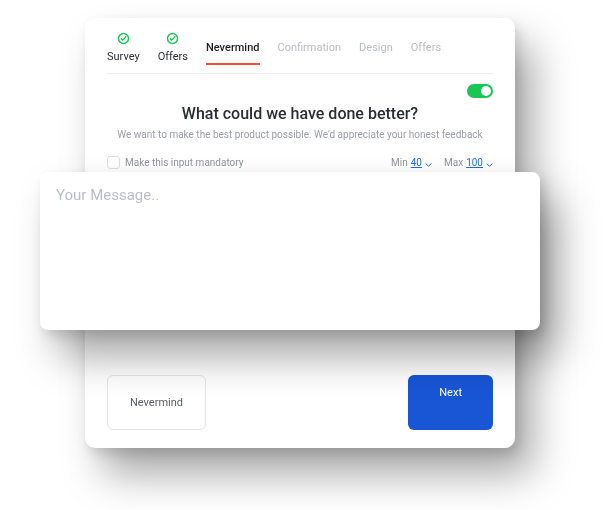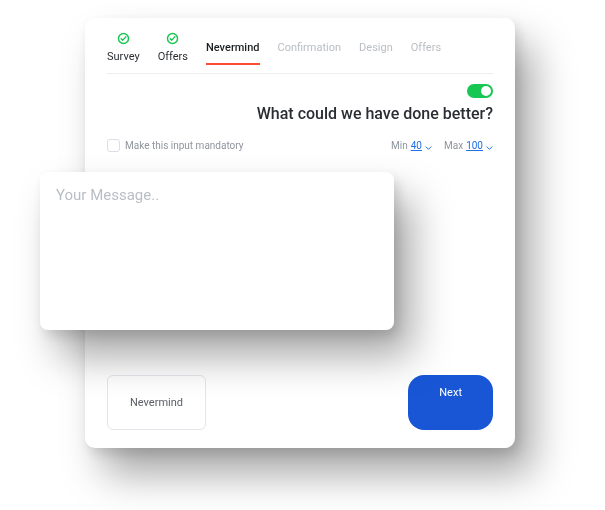--- a/index.html
+++ b/index.html
@@ -80,21 +80,21 @@
       content: "";
       position: absolute;
       top: 2px;
       right: 2px;
       width: 10px;
       height: 10px;
       background: #fff;
       border-radius: 50%;
     }
     .heading {
-      text-align: right;
+      text-align: center;
       font-size: 16px;
       color: #2a2e33;
       font-weight: 500;
       margin-top: 2px;
     }
     .subheading {
       text-align: center;
       font-size: 10px;
       color: #9aa0a8;
       margin-top: 6px;
@@ -157,28 +157,27 @@
     }
     .btn.secondary {
       background: #fff;
       color: #5b6067;
       border: 1px solid #e3e6ea;
     }
     .btn.primary {
       background: #1856d6;
       color: #fff;
       padding: 10px 30px;
-      border-radius: 16px;
     }
     
     .msg-panel {
       position: absolute;
       top: 172px;
       left: 40px;
-      width: 354px;
+      width: 500px;
       height: 158px;
       background: #fff;
       border-radius: 8px;
       box-shadow: 18px 26px 40px rgba(0,0,0,.35), 4px 6px 12px rgba(0,0,0,.12);
       padding: 14px 16px;
     }
     .msg-panel .ph {
       font-size: 15px;
       color: #b9bec5;
     }
@@ -219,20 +218,21 @@
     <div class="tab">
       <span>Offers</span>
     </div>
   </div>
 
   <div class="toggle-row">
     <div class="toggle"></div>
   </div>
 
   <div class="heading">What could we have done better?</div>
+  <div class="subheading">We want to make the best product possible. We'd appreciate your honest feedback</div>
 
   <div class="controls">
     <div class="checkbox-wrap">
       <span class="checkbox"></span>
       <span>Make this input mandatory</span>
     </div>
     <div class="minmax">
       <div class="mm">
         <span class="lbl">Min</span>
         <span class="val">40</span>

